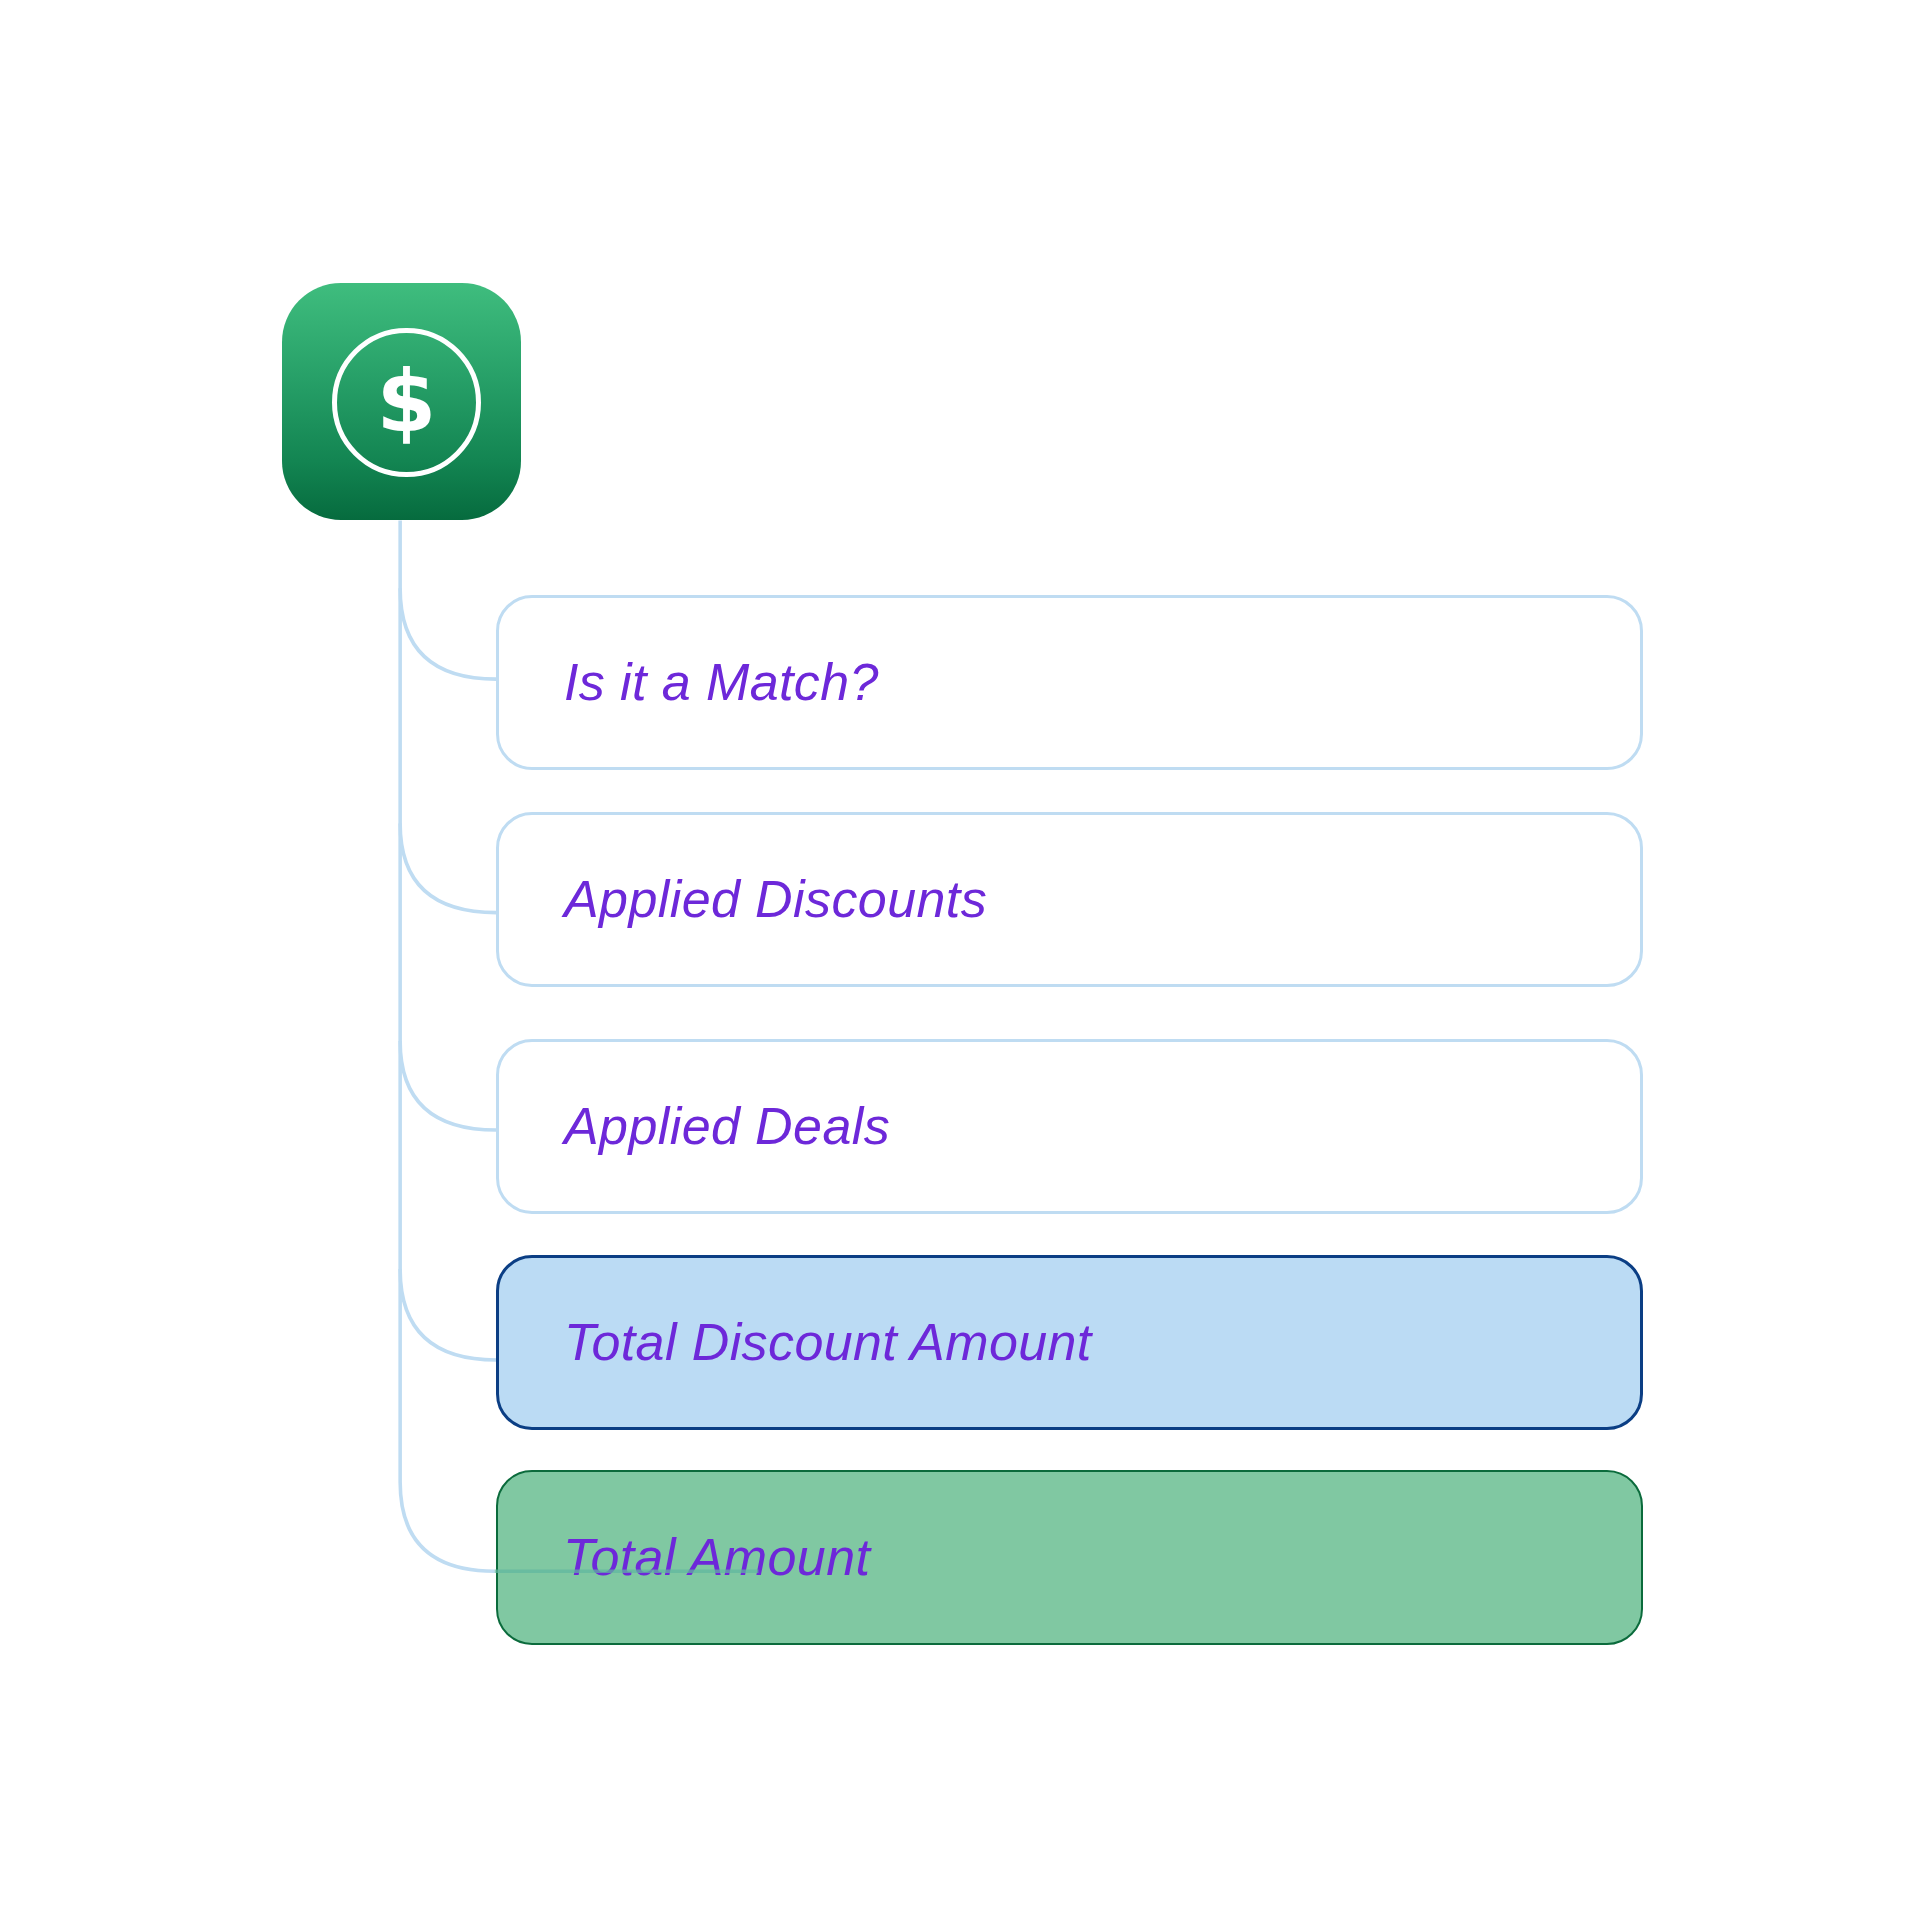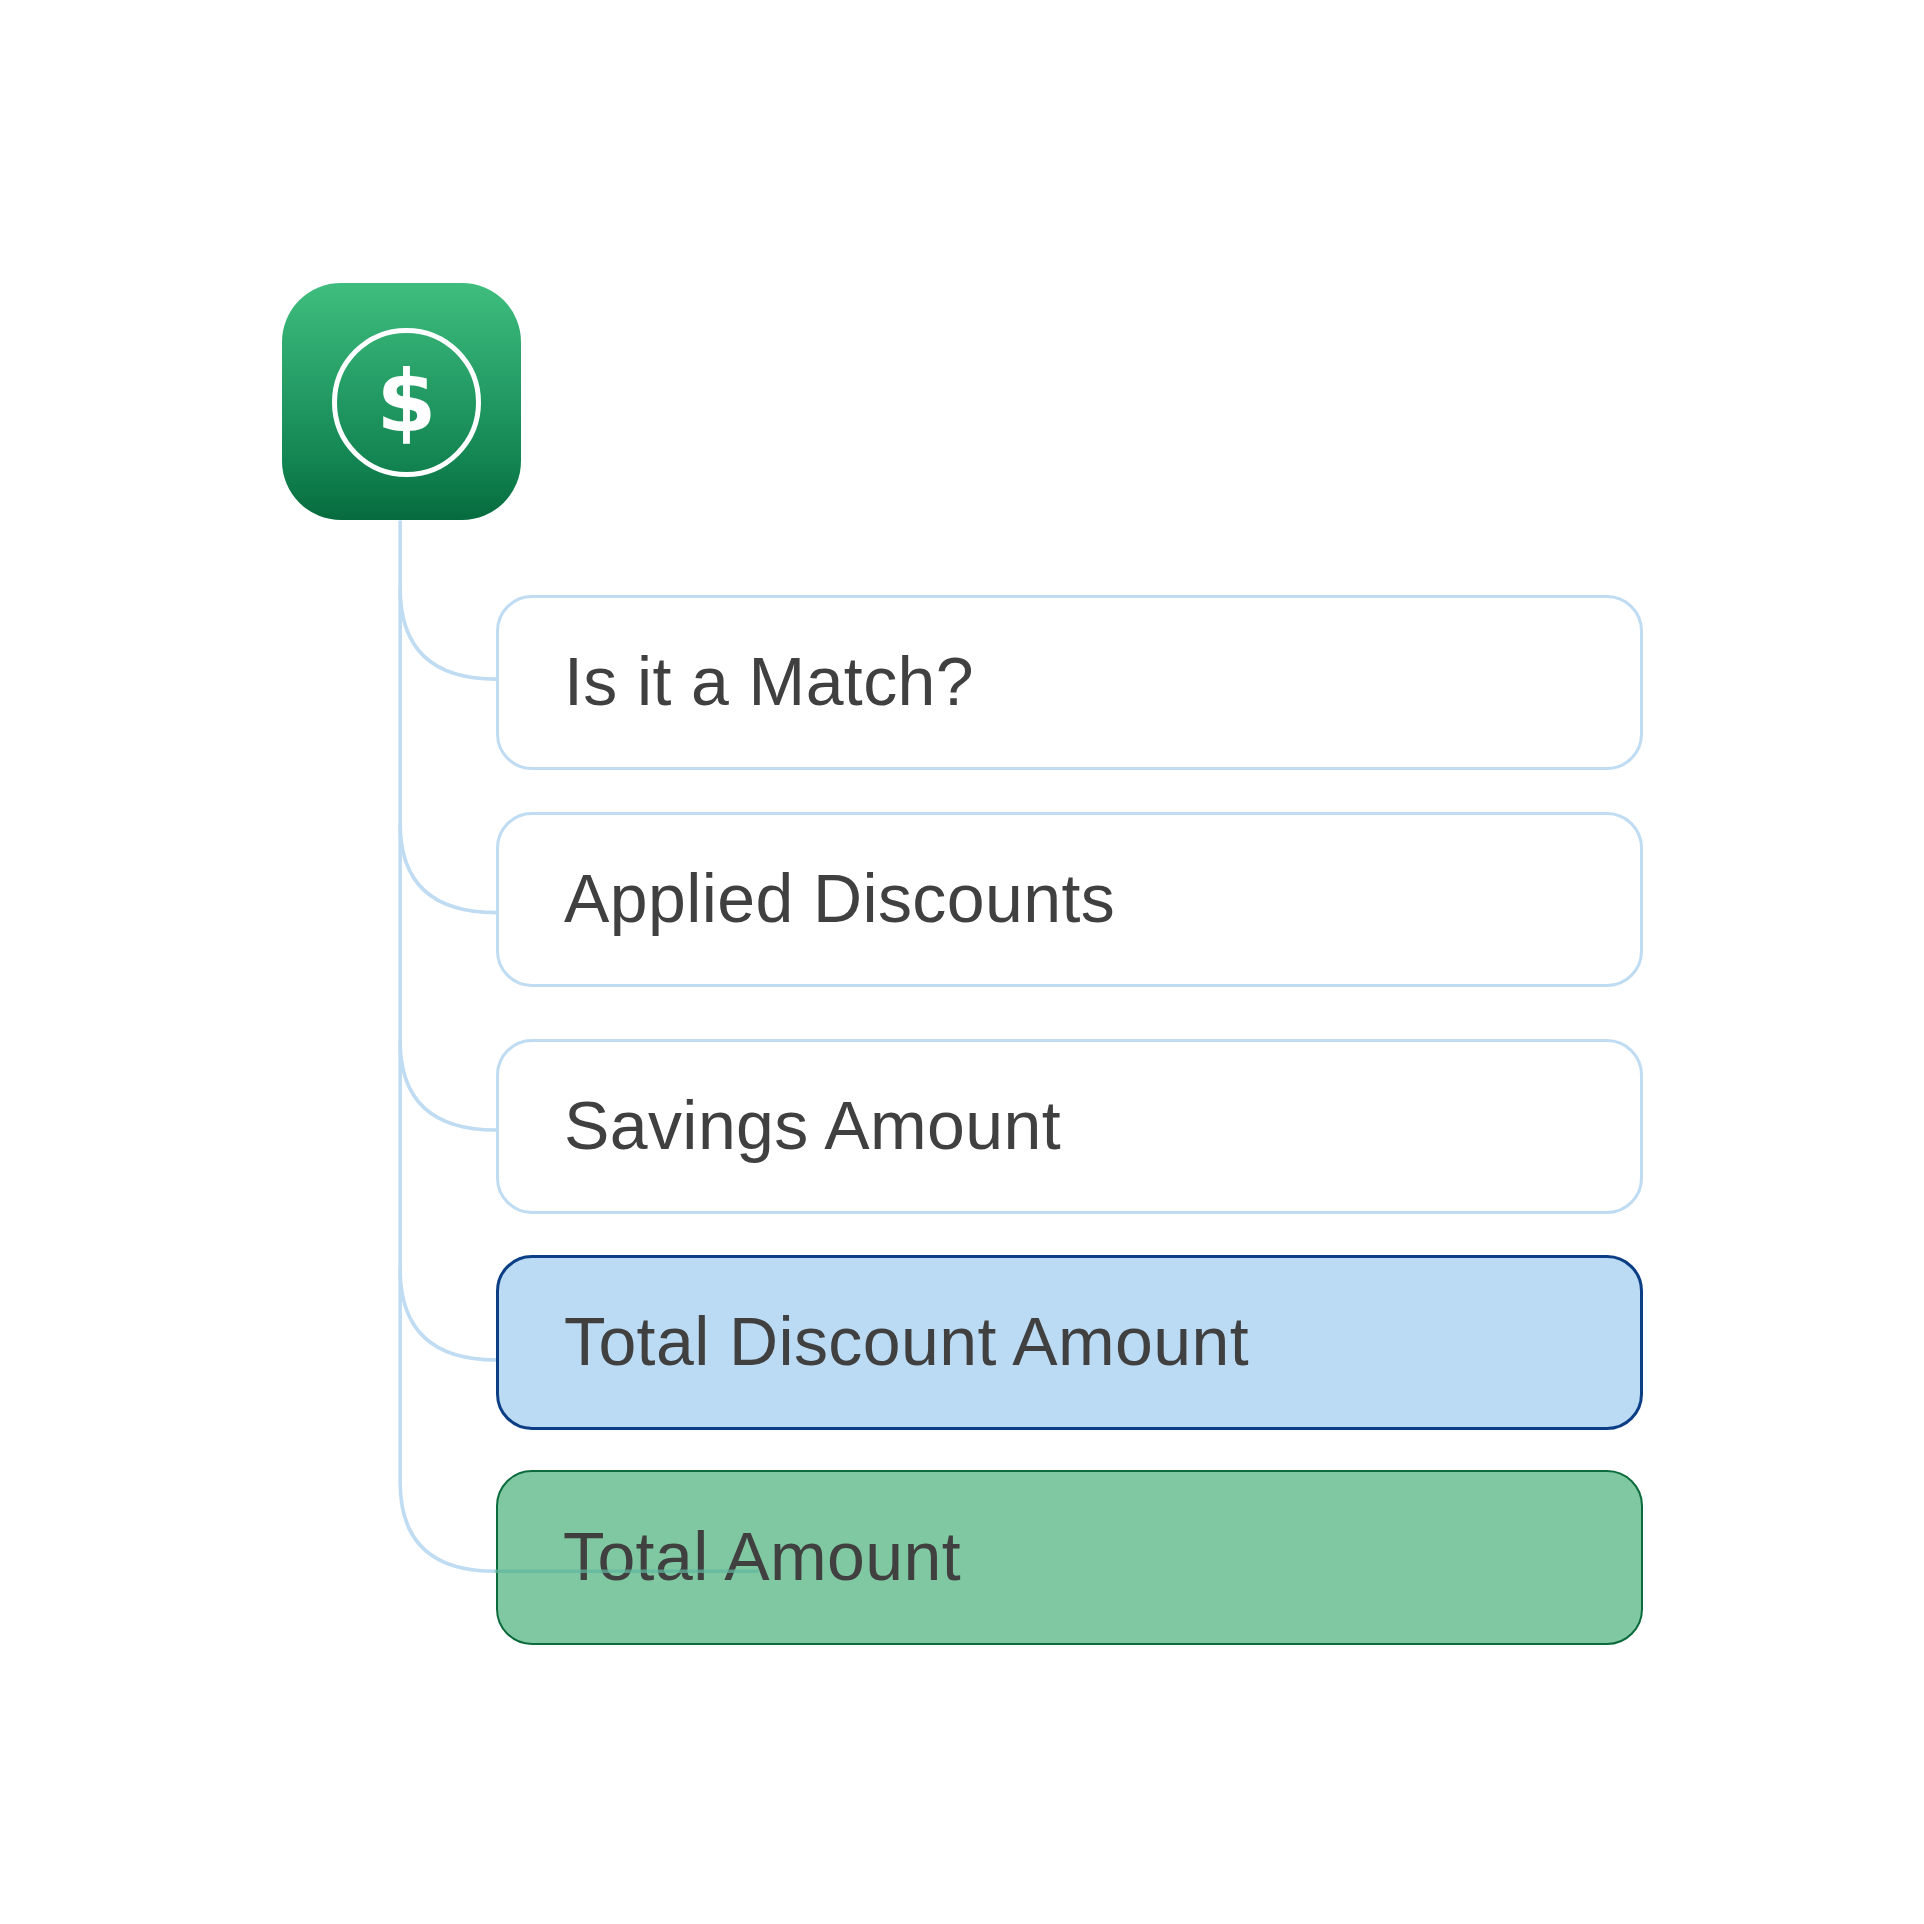--- a/index.html
+++ b/index.html
@@ -18,21 +18,21 @@
   .coin span { color: #ffffff; font-family: "DejaVu Sans", sans-serif; font-weight: bold;
                font-size: 86px; line-height: 1; margin-top: -3.6px; }
   svg.connectors { position: absolute; left: 0; top: 0; width: 1925px; height: 1925px; pointer-events: none; }
   .node {
     position: absolute; left: 496px; width: 1147px; height: 175px;
     box-sizing: border-box; border-radius: 36px;
     border: 3.6px solid #bfdcf2; background: #ffffff;
   }
   .node .label {
     position: absolute; left: 65px; top: 50%; transform: translateY(-52%);
-    font-size: 68px; color: #404040; white-space: nowrap; letter-spacing: 0.4px;
+    font-size: 52px; color: #6d28d9; white-space: nowrap; letter-spacing: 0.4px; font-style: italic;
   }
   .node.highlight-blue { background: #bbdbf4; border-color: #0b3e84; }
   .node.highlight-green { background: #80c8a2; border: 2.7px solid #0b6b3c; }
   svg.overlay { position: absolute; left: 0; top: 0; width: 1925px; height: 1925px; pointer-events: none; }
 </style>
 </head>
 <body>
 
 <svg class="connectors" viewBox="0 0 2160 2160">
   <g fill="none" stroke="#bfdcf2" stroke-width="4">
@@ -54,21 +54,21 @@
 
 <div class="node" style="top:595px;">
   <span class="label">Is it a Match?</span>
 </div>
 
 <div class="node" style="top:812px;">
   <span class="label">Applied Discounts</span>
 </div>
 
 <div class="node" style="top:1039px;">
-  <span class="label">Savings Amount</span>
+  <span class="label">Applied Deals</span>
 </div>
 
 <div class="node highlight-blue" style="top:1255px;">
   <span class="label">Total Discount Amount</span>
 </div>
 
 <div class="node highlight-green" style="top:1470px;">
   <span class="label">Total Amount</span>
 </div>
 

